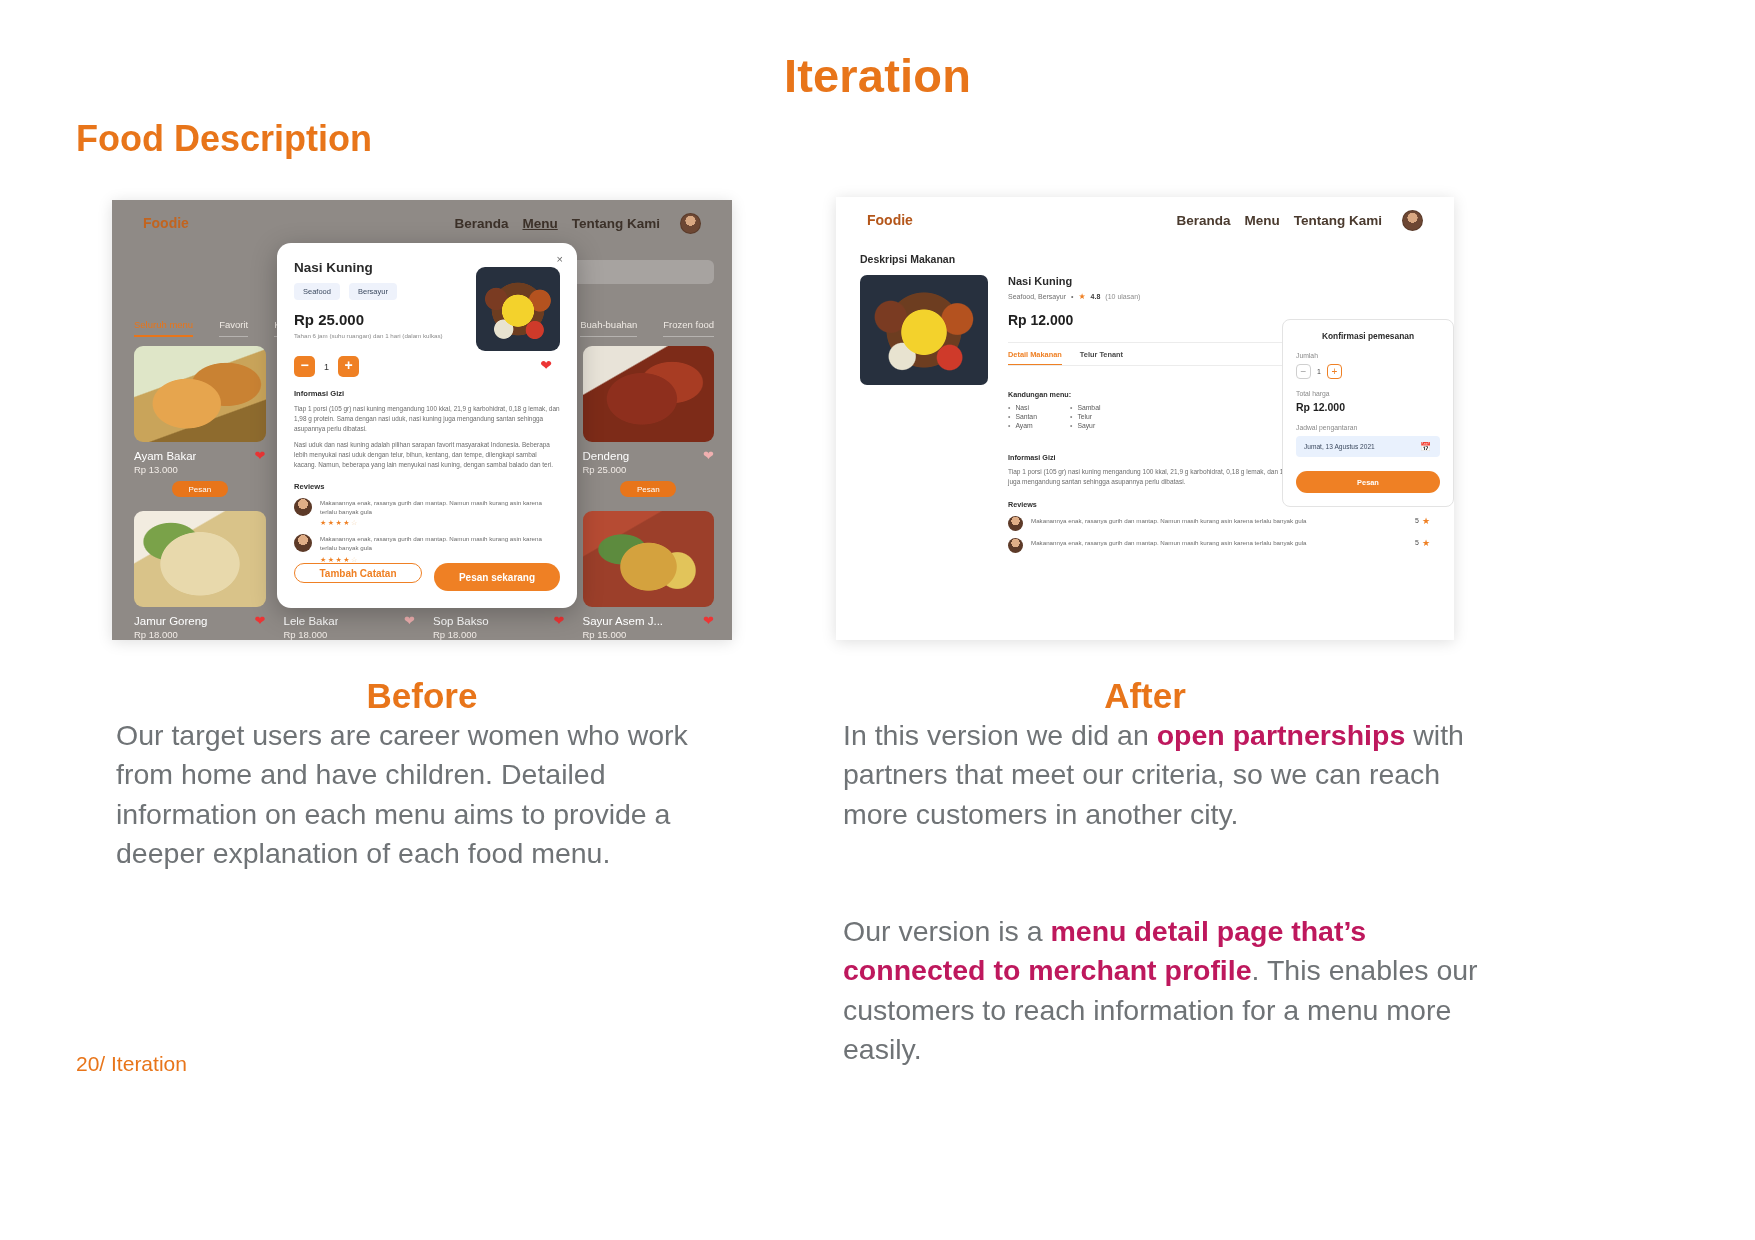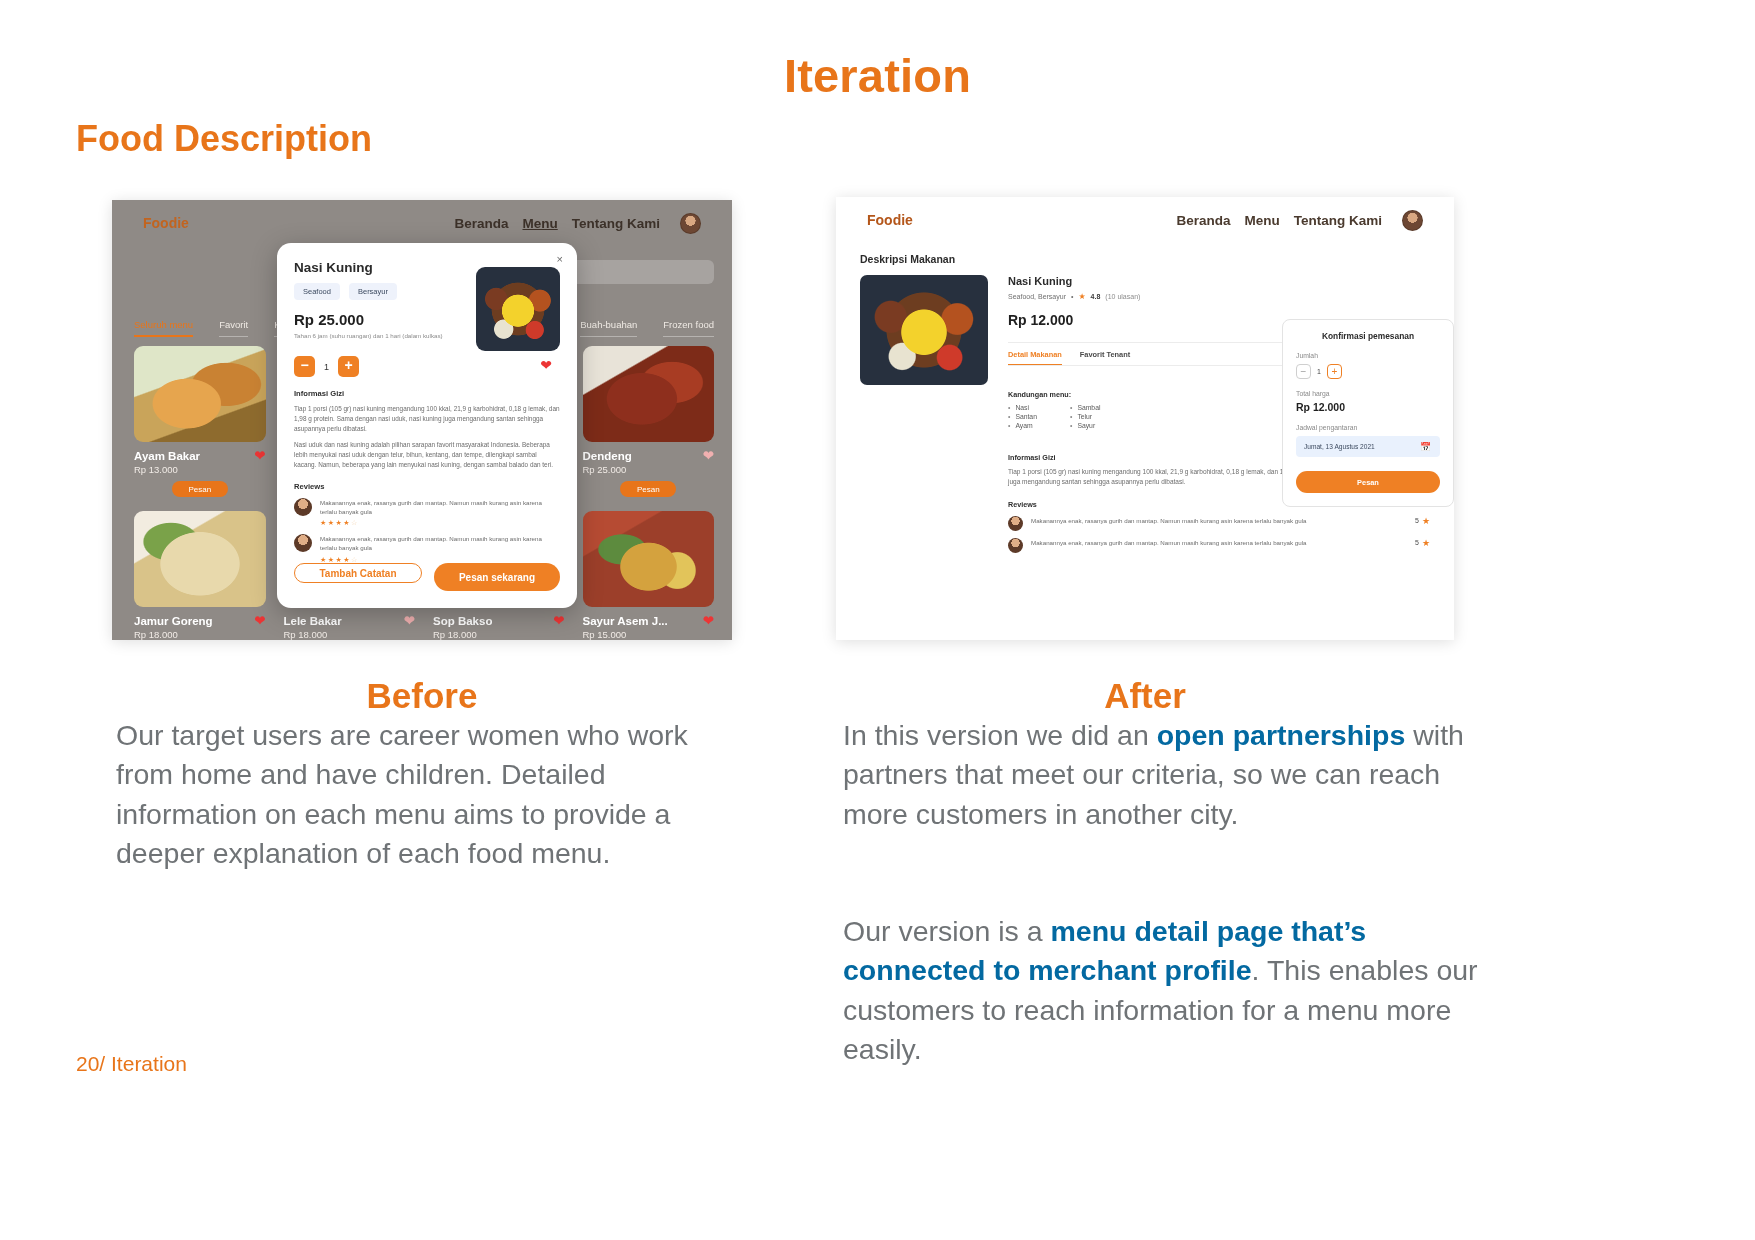--- a/index.html
+++ b/index.html
@@ -85,21 +85,21 @@
     position: absolute; left: 22px; right: 18px; top: 100px;
     display: grid; grid-template-columns: repeat(4, 1fr); gap: 14px 18px;
   }
   .card { position: relative; }
   .card .thumb {
     width: 100%; height: 96px; border-radius: 9px; overflow: hidden;
     position: relative;
   }
   .card .thumb i { position: absolute; inset: 0; display: block; }
   .card .title {
-    margin-top: 7px; font-size: 11.5px; font-weight: bold; color: #ffffff;
+    margin-top: 7px; font-size: 11.5px; font-weight: normal; color: #ffffff;
     display: flex; align-items: center; gap: 4px;
   }
   .card .title span { overflow: hidden; text-overflow: ellipsis; white-space: nowrap; }
   .card .price { font-size: 9.5px; color: #f2ece7; margin-top: 2px; }
   .heart { font-size: 13px; line-height: 1; margin-left: auto; }
   .heart.on { color: #ec3535; }
   .heart.off { color: #f0b0b0; }
   .pesan-mini {
     margin: 6px auto 0; width: 56px; height: 16px; border-radius: 9px;
     background: #e8751a; color: #fff; font-size: 8px;
@@ -277,21 +277,21 @@
   }
   .caption.before { left: 112px; top: 668px; width: 620px; }
   .caption.after  { left: 836px; top: 668px; width: 618px; }
 
   .para {
     position: absolute; font-size: 28.5px; line-height: 1.38; color: #6f7376;
   }
   .para.before { left: 116px; top: 716px; width: 625px; }
   .para.after  { left: 843px; top: 716px; width: 640px; }
   .para.after2 { left: 843px; top: 912px; width: 640px; }
-  .para b { color: #0369a1; font-weight: bold; }
+  .para b { color: #be185d; font-weight: bold; }
 </style>
 </head>
 <body>
 
 <div class="slide-title">Iteration</div>
 <div class="section-title">Food Description</div>
 
 <div class="panel before">
   <div class="shot dim">
 
@@ -463,21 +463,21 @@
             <span>Seafood, Bersayur</span>
             <span>•</span>
             <span class="star">★</span>
             <span class="rating">4.8</span>
             <span class="cnt">(10 ulasan)</span>
           </div>
           <div class="a-price">Rp 12.000</div>
 
           <div class="a-tabs">
             <div class="a-tab active">Detail Makanan</div>
-            <div class="a-tab">Favorit Tenant</div>
+            <div class="a-tab">Telur Tenant</div>
           </div>
 
           <div class="a-sec-h">Kandungan menu:</div>
           <div class="a-ing">
             <span>Nasi</span>
             <span>Sambal</span>
             <span>Santan</span>
             <span>Telur</span>
             <span>Ayam</span>
             <span>Sayur</span>

